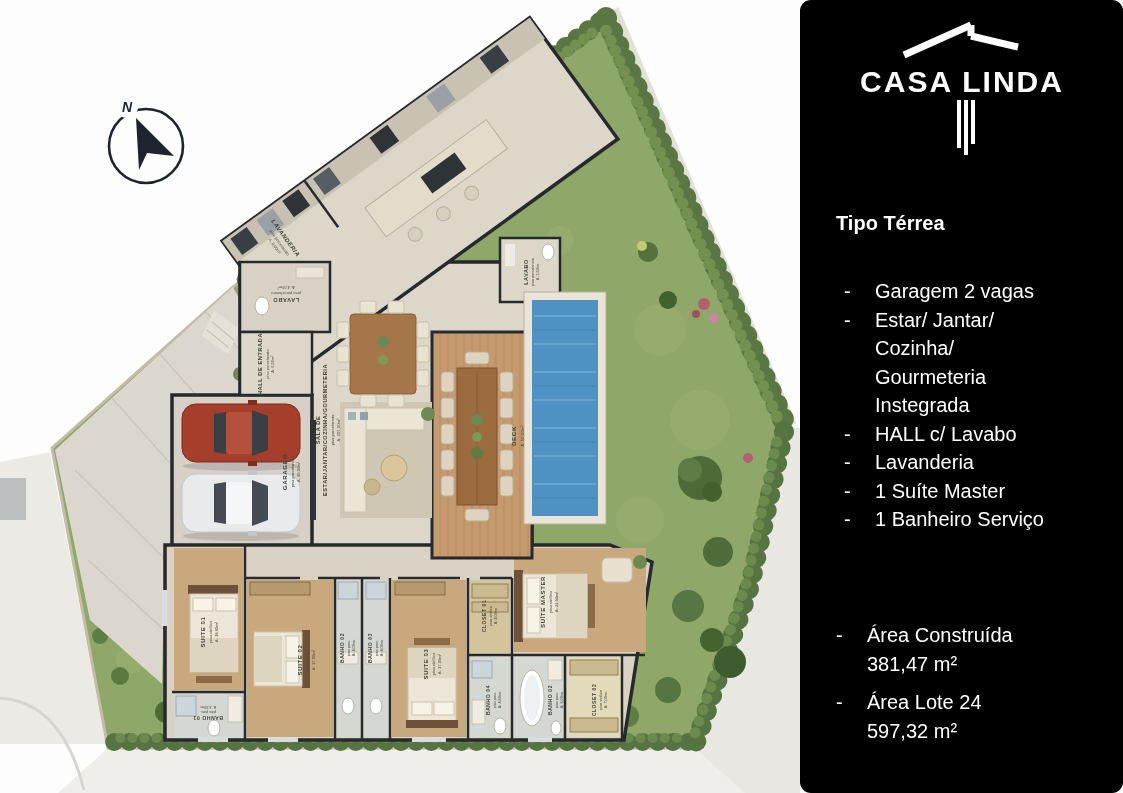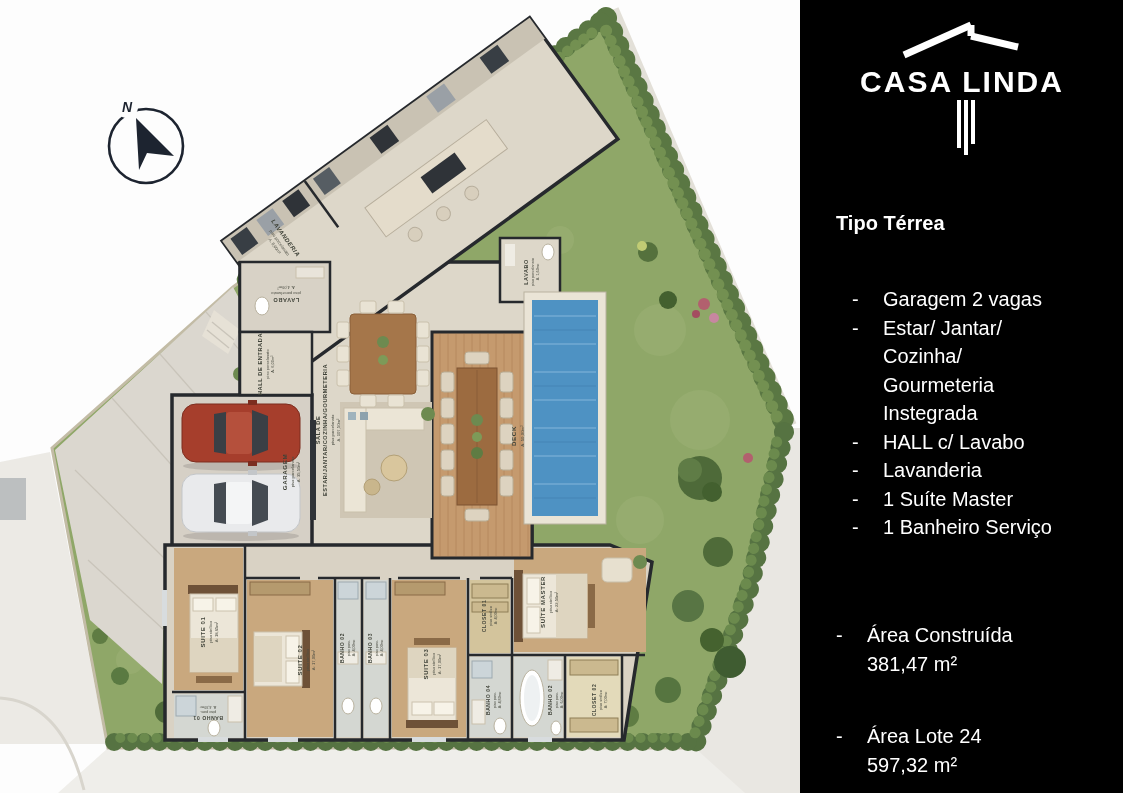--- a/index.html
+++ b/index.html
@@ -3,30 +3,30 @@
 <meta charset="utf-8">
 <style>
   html,body{margin:0;padding:0;background:#ffffff;width:1123px;height:793px;overflow:hidden;
     font-family:"Liberation Sans",sans-serif;}
   .stage{position:relative;width:1123px;height:793px;background:#fdfdfd;}
   .plan-wrap{position:absolute;left:0;top:0;width:800px;height:793px;}
   svg text{font-family:"Liberation Sans",sans-serif;}
   .room-name{font-weight:bold;fill:#3f4238;letter-spacing:.6px;}
   .room-sub{fill:#4a4c42;}
   
-  .panel{position:absolute;left:800px;top:0;width:323px;height:793px;background:#000;color:#fff;}
+  .panel{position:absolute;left:800px;top:0;width:323px;height:793px;background:#000;color:#fff;border-radius:11px;}
   .type-label{position:absolute;left:36px;top:212px;font-size:20px;font-weight:bold;}
-  .features{position:absolute;left:36px;top:269px;margin:16px;padding:0;list-style:none;width:260px;}
+  .features{position:absolute;left:36px;top:269px;margin:8px;padding:0;list-style:none;width:260px;}
   .features li{position:relative;padding-left:31px;font-size:20px;line-height:28.5px;white-space:pre-line;}
   .features li::before{content:"-";position:absolute;left:0;top:0;}
   .area-item{position:absolute;left:36px;width:260px;position:absolute;font-size:20px;line-height:28.5px;
     padding-left:31px;box-sizing:border-box;white-space:pre-line;}
   .area-item::before{content:"-";position:absolute;left:0;top:0;}
   .area-1{top:621px;}
-  .area-2{top:722px;}
+  .area-2{top:688px;}
 </style>
 </head>
 <body>
 
 <div class="stage">
 
   <div class="plan-wrap">
   <svg width="800" height="793" viewBox="0 0 800 793">
 
     <g>

